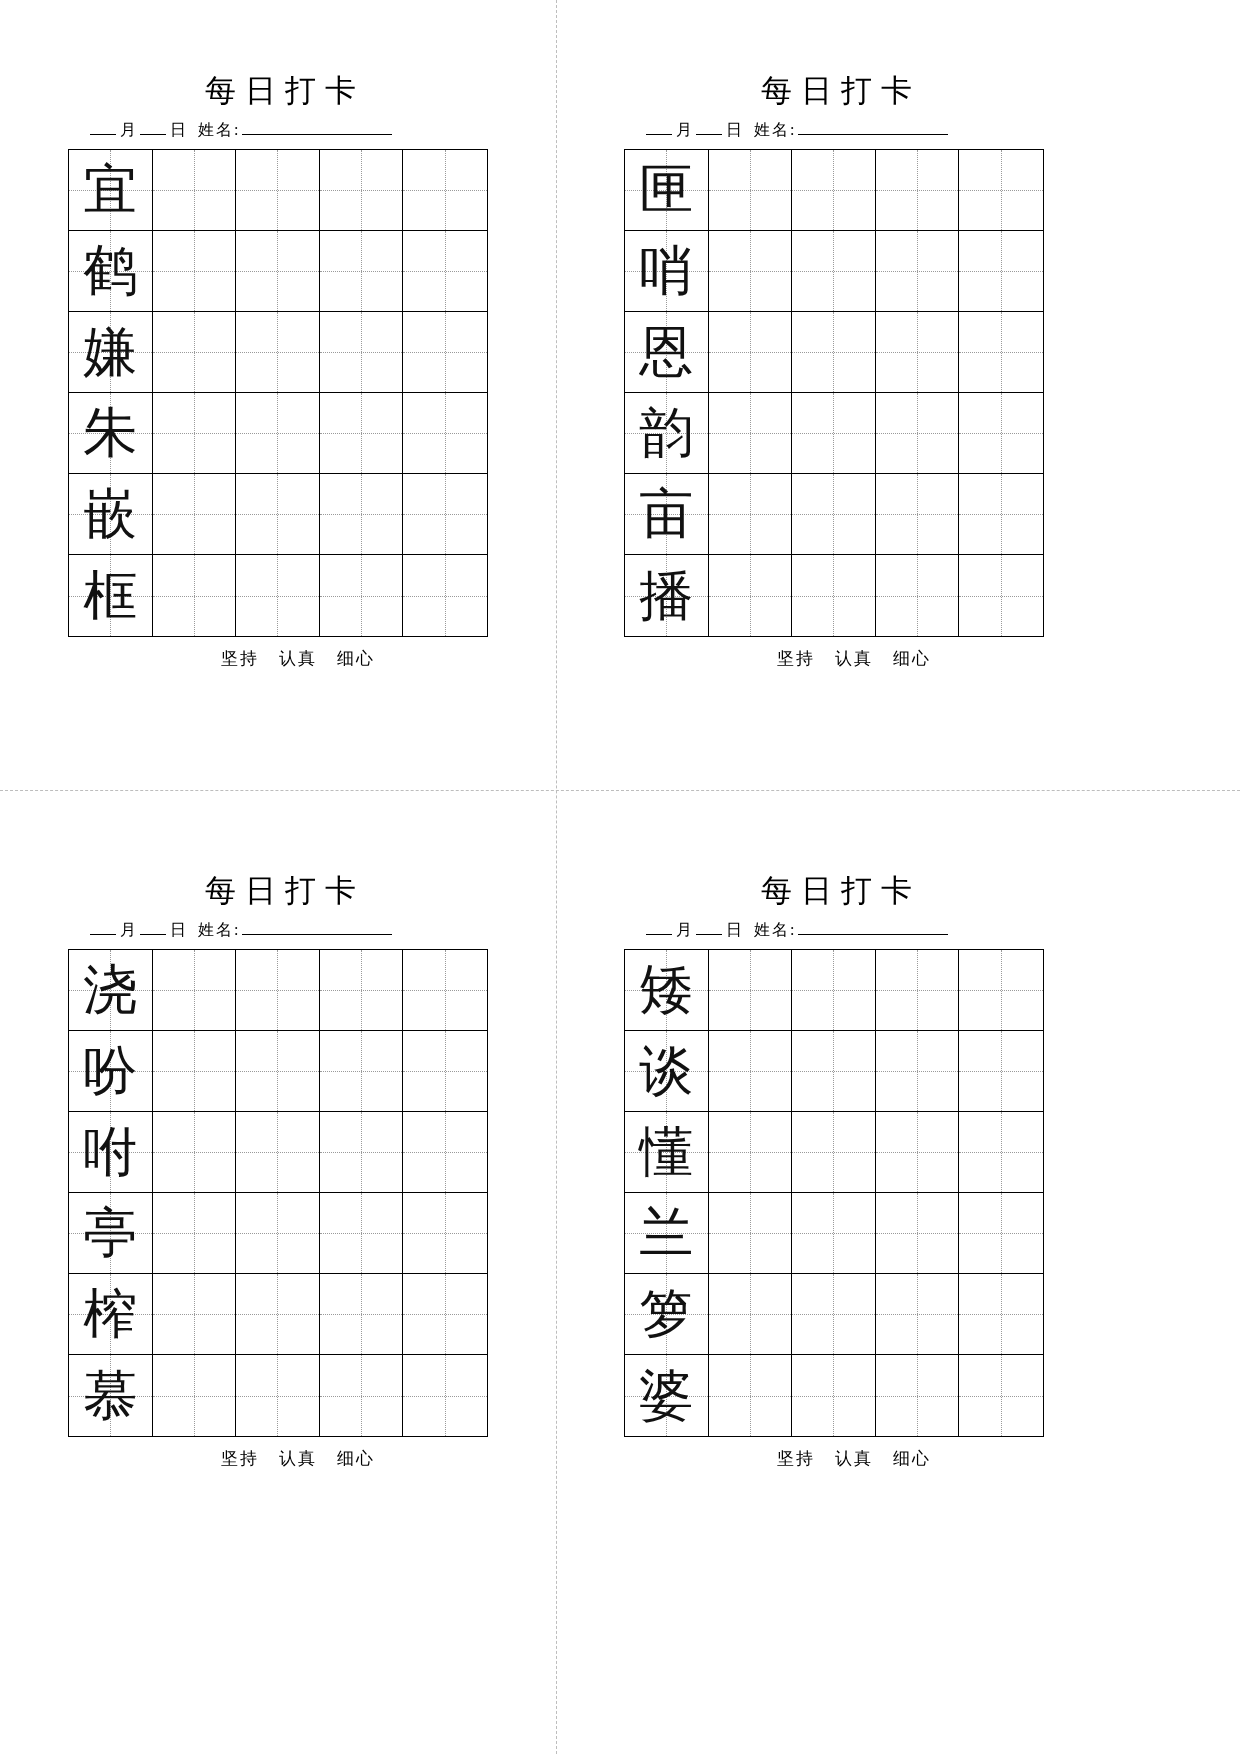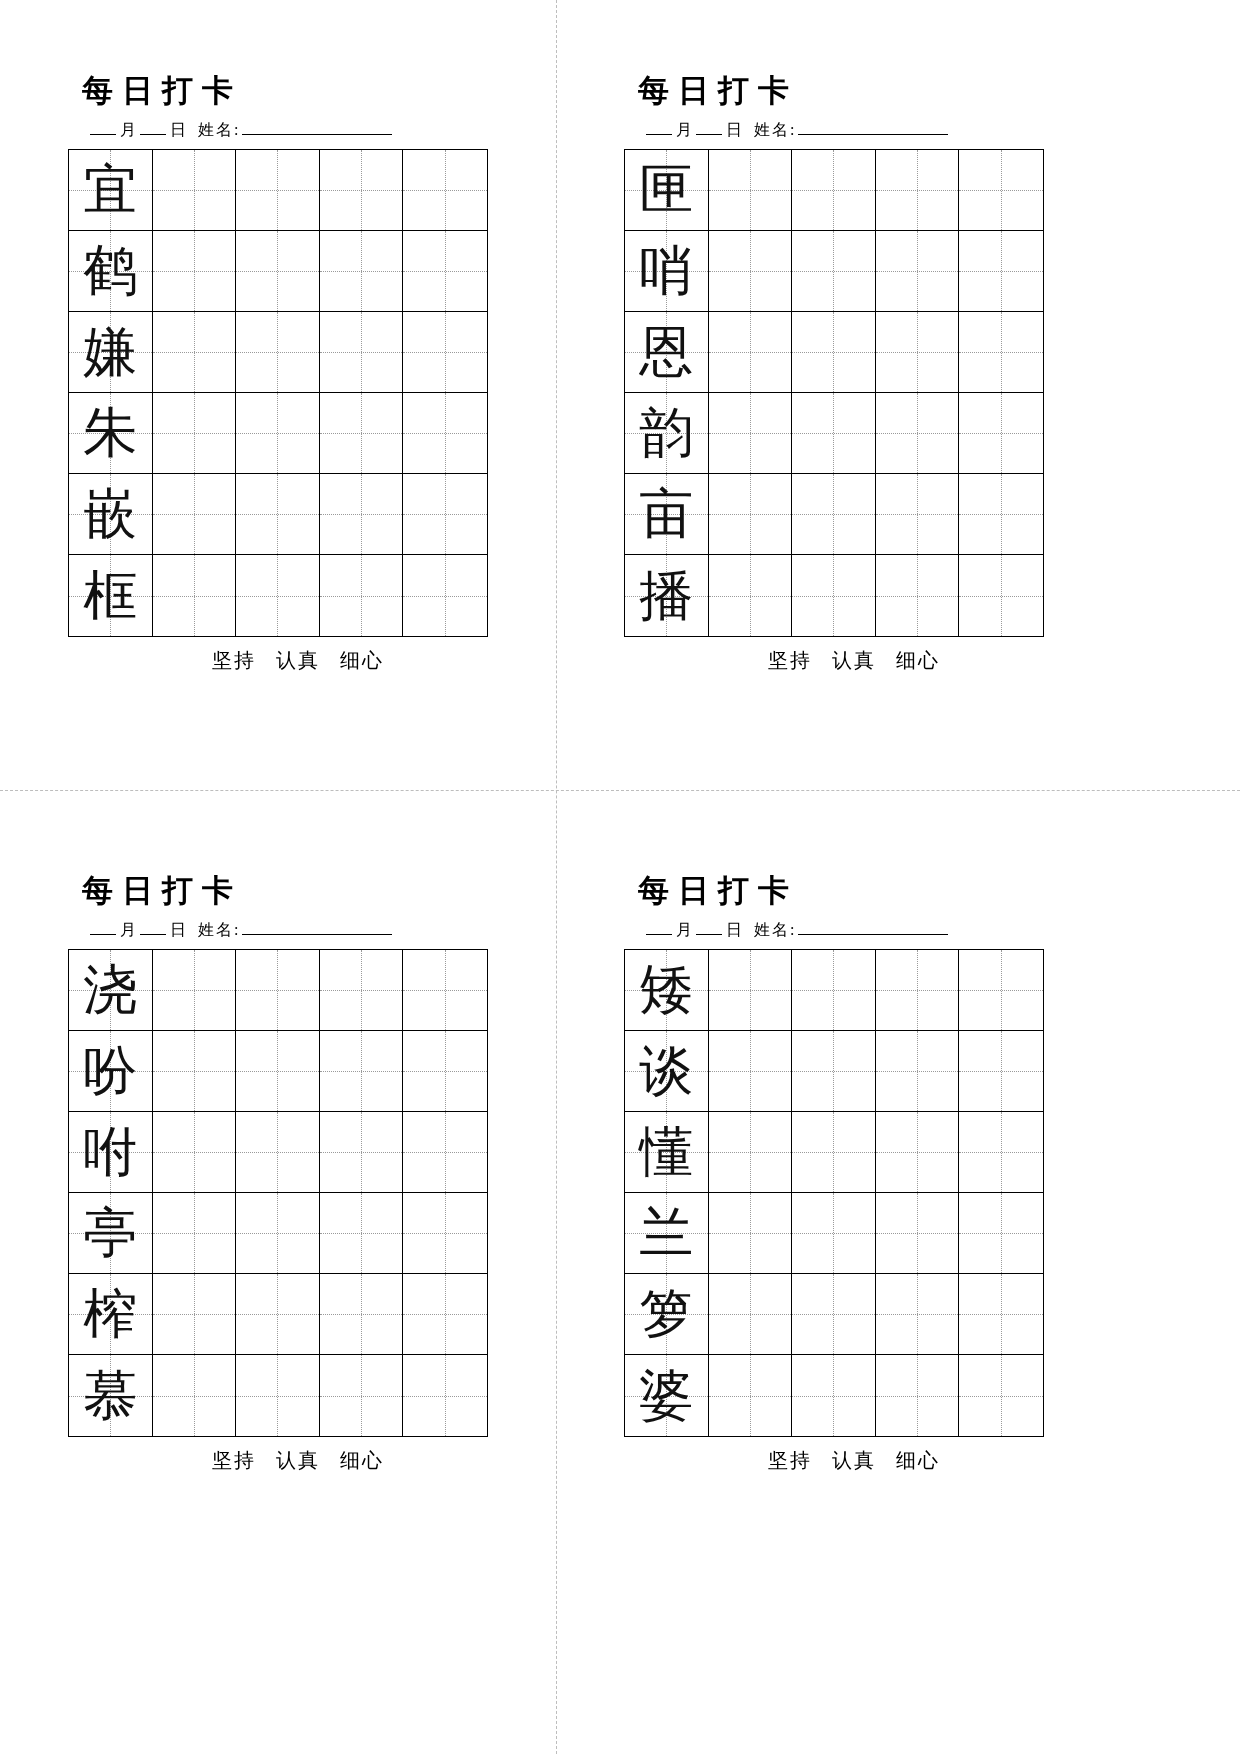--- a/index.html
+++ b/index.html
@@ -53,23 +53,24 @@
     width: 420px;
   }
 
   
   .card-0 .card-inner { left: 68px; top: 70px; }
   .card-1 .card-inner { left: 68px; top: 70px; }
   .card-2 .card-inner { left: 68px; top: 80px; }
   .card-3 .card-inner { left: 68px; top: 80px; }
 
   .card-title {
+    text-align: center;
     font-size: 31px;
     letter-spacing: 9px;
-    font-weight: 700;
+    font-weight: 400;
     font-family: "Liberation Serif", serif;
     padding-left: 14px;
     margin-bottom: 8px;
     white-space: nowrap;
   }
 
   .card-meta {
     font-size: 16px;
     letter-spacing: 2px;
     white-space: nowrap;
@@ -133,21 +134,21 @@
     justify-content: center;
     font-size: 54px;
     line-height: 1;
     font-family: "Liberation Serif", serif;
     color: #111;
     z-index: 2;
   }
 
   .card-footer {
     margin-top: 10px;
-    font-size: 20px;
+    font-size: 17px;
     letter-spacing: 2px;
     text-align: center;
     padding-left: 40px;
     white-space: nowrap;
   }
   .card-footer span { margin: 0 10px; }
 </style>
 </head>
 <body>
 

